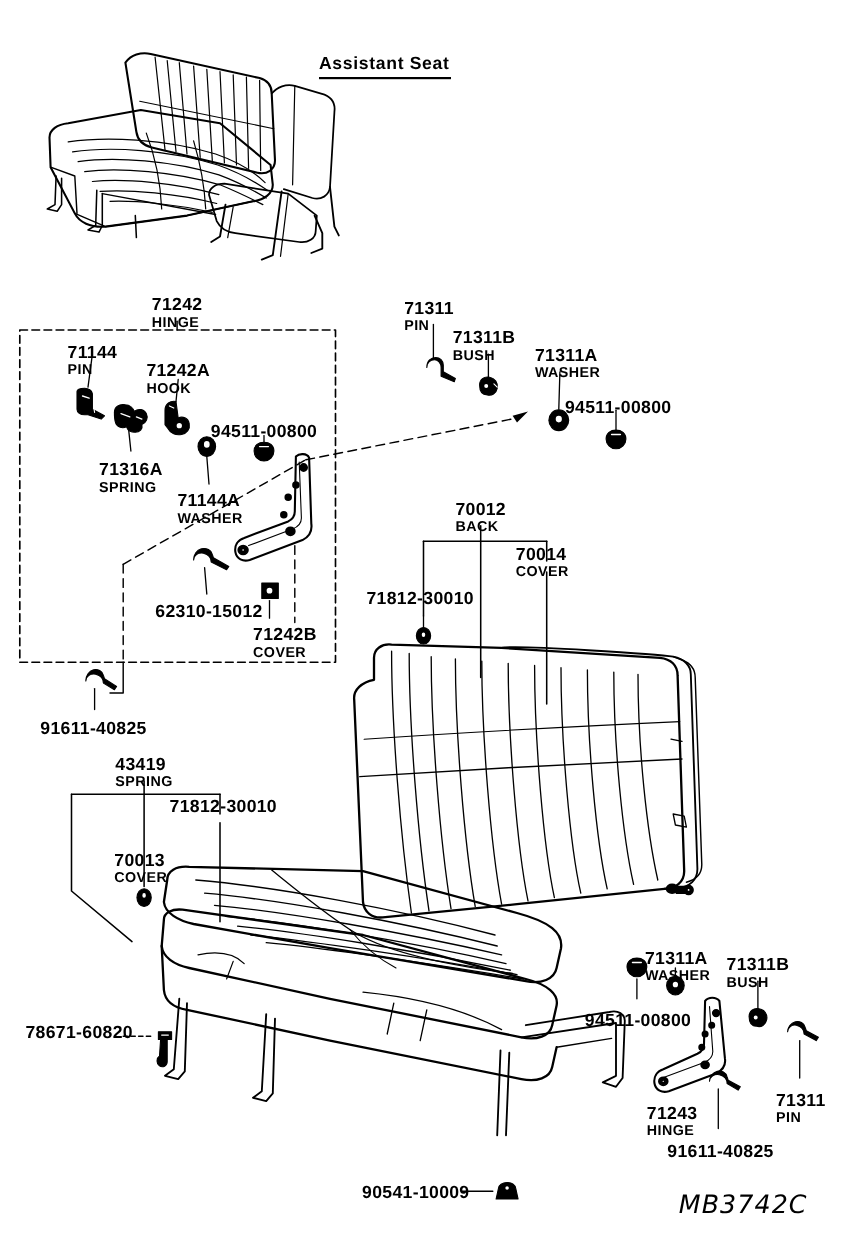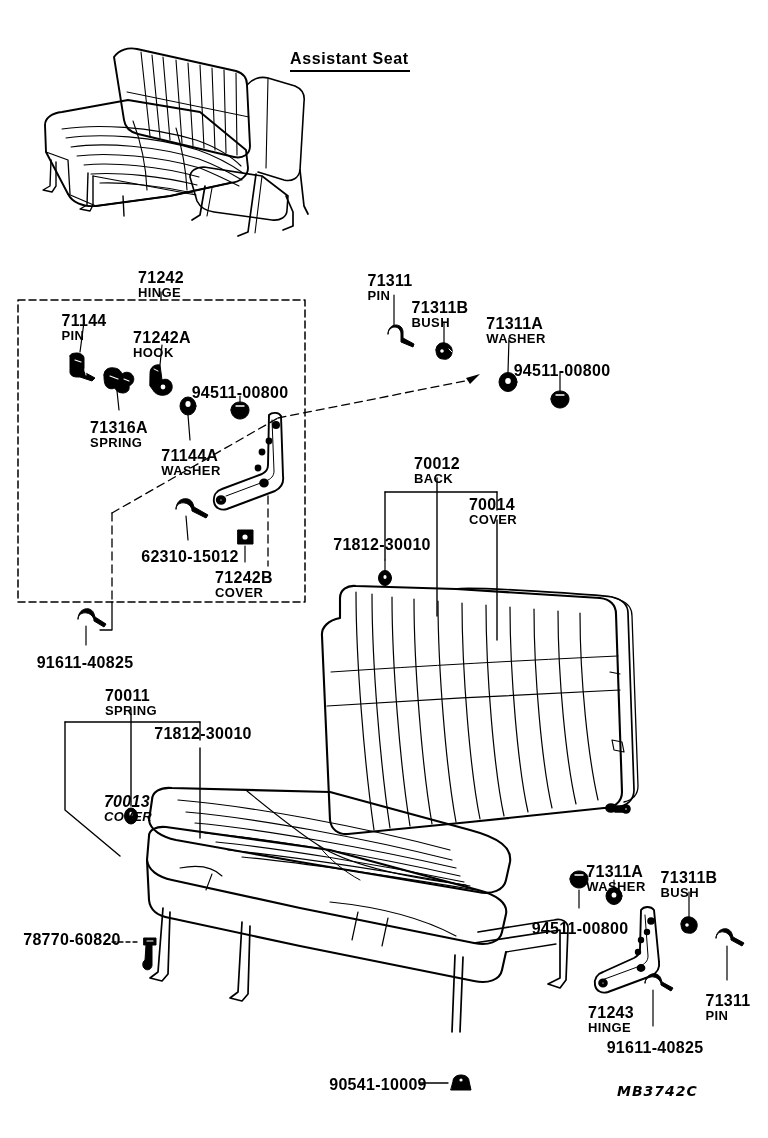--- a/index.html
+++ b/index.html
@@ -6,21 +6,21 @@
   body{width:768px;height:1138px;position:relative;overflow:hidden;
        font-family:"Liberation Sans","DejaVu Sans",sans-serif;color:#000;}
   #stage{position:absolute;left:0;top:0;width:768px;height:1138px;padding-left:19px;}
   svg.layer{position:absolute;left:0;top:0;width:768px;height:1138px;}
   .lbl{position:absolute;white-space:nowrap;line-height:1.0;}
   .num{font-size:16px;font-weight:bold;letter-spacing:0.3px;}
   .sub{font-size:13px;font-weight:bold;letter-spacing:0.4px;}
   .ctr{text-align:left;transform:translateX(-50%);}
   .title{position:absolute;font-size:16px;font-weight:bold;letter-spacing:0.6px;
          border-bottom:2px solid #000;padding-bottom:2px;}
-  .code{position:absolute;font-size:14px;font-weight:bold;letter-spacing:1px;
+  .code{position:absolute;font-size:23px;font-weight:normal;letter-spacing:1px;
         font-family:"DejaVu Sans",sans-serif;font-style:italic;}
 </style>
 </head>
 <body>
 
 <div id="stage">
 
   <svg class="layer" viewBox="0 0 768 1138">
     <g fill="none" stroke="#000" stroke-width="1.6" stroke-linejoin="round" stroke-linecap="round">
 
@@ -404,21 +404,21 @@
     <div class="num">71316A</div>
     <div class="sub">SPRING</div>
   </div>
   <div class="lbl ctr" style="left:191px;top:448px;">
     <div class="num">71144A</div>
     <div class="sub">WASHER</div>
   </div>
   <div class="lbl ctr" style="left:190px;top:549px;">
     <div class="num">62310-15012</div>
   </div>
-  <div class="lbl ctr" style="left:244px;top:570px;">
+  <div class="lbl ctr" style="left:259px;top:570px;">
     <div class="num">71242B</div>
     <div class="sub">COVER</div>
   </div>
   <div class="lbl ctr" style="left:85px;top:655px;">
     <div class="num">91611-40825</div>
   </div>
   <div class="lbl ctr" style="left:390px;top:273px;">
     <div class="num">71311</div>
     <div class="sub">PIN</div>
   </div>
@@ -438,32 +438,32 @@
     <div class="sub">BACK</div>
   </div>
   <div class="lbl ctr" style="left:493px;top:497px;">
     <div class="num">70014</div>
     <div class="sub">COVER</div>
   </div>
   <div class="lbl ctr" style="left:382px;top:537px;">
     <div class="num">71812-30010</div>
   </div>
   <div class="lbl ctr" style="left:131px;top:688px;">
-    <div class="num">70011</div>
+    <div class="num">43419</div>
     <div class="sub">SPRING</div>
   </div>
   <div class="lbl ctr" style="left:203px;top:726px;">
     <div class="num">71812-30010</div>
   </div>
-  <div class="lbl ctr" style="left:128px;top:794px;font-style:italic;">
+  <div class="lbl ctr" style="left:128px;top:775px;">
     <div class="num">70013</div>
     <div class="sub">COVER</div>
   </div>
   <div class="lbl ctr" style="left:72px;top:940px;transform:translate(-50%,-50%);">
-    <div class="num">78770-60820</div>
+    <div class="num">78671-60820</div>
   </div>
   <div class="lbl ctr" style="left:378px;top:1085px;transform:translate(-50%,-50%);">
     <div class="num">90541-10009</div>
   </div>
   <div class="lbl ctr" style="left:616px;top:864px;">
     <div class="num">71311A</div>
     <div class="sub">WASHER</div>
   </div>
   <div class="lbl ctr" style="left:689px;top:870px;">
     <div class="num">71311B</div>

